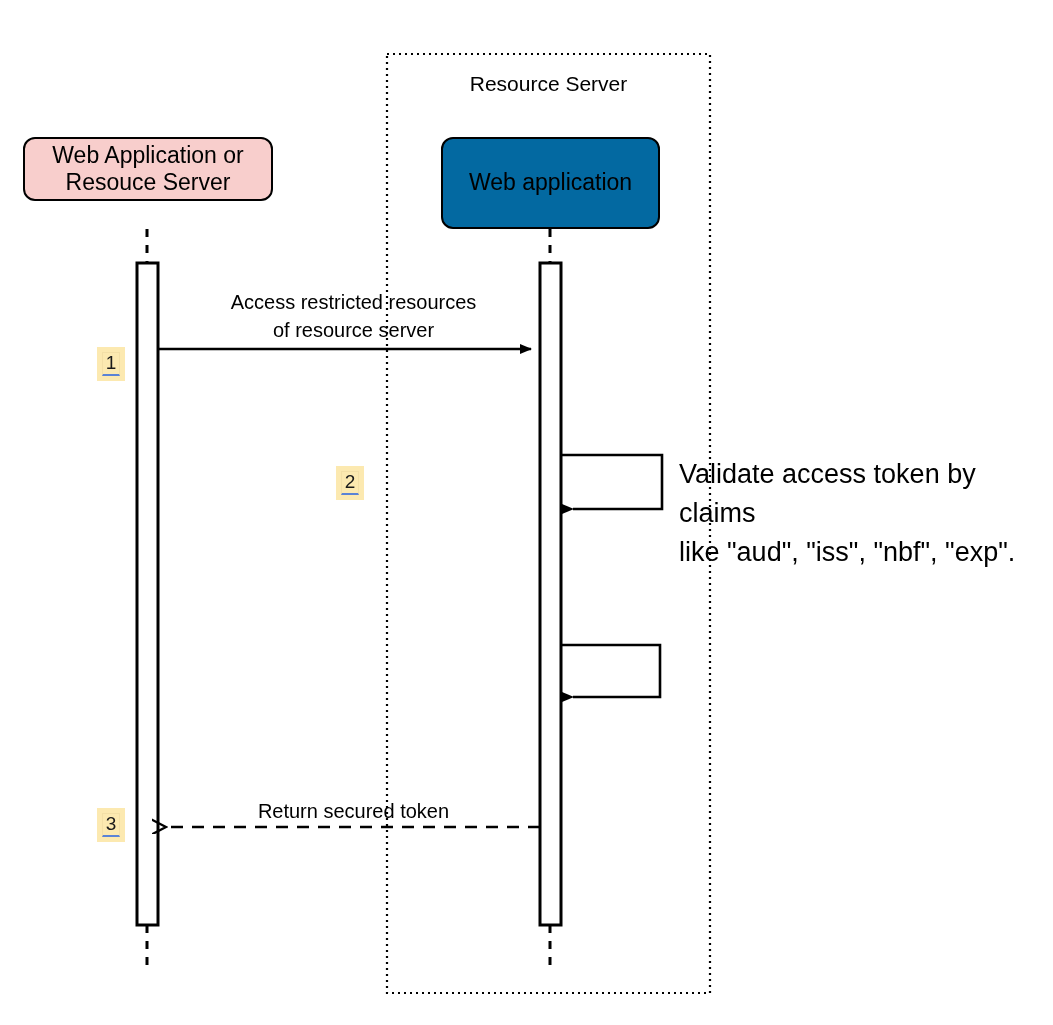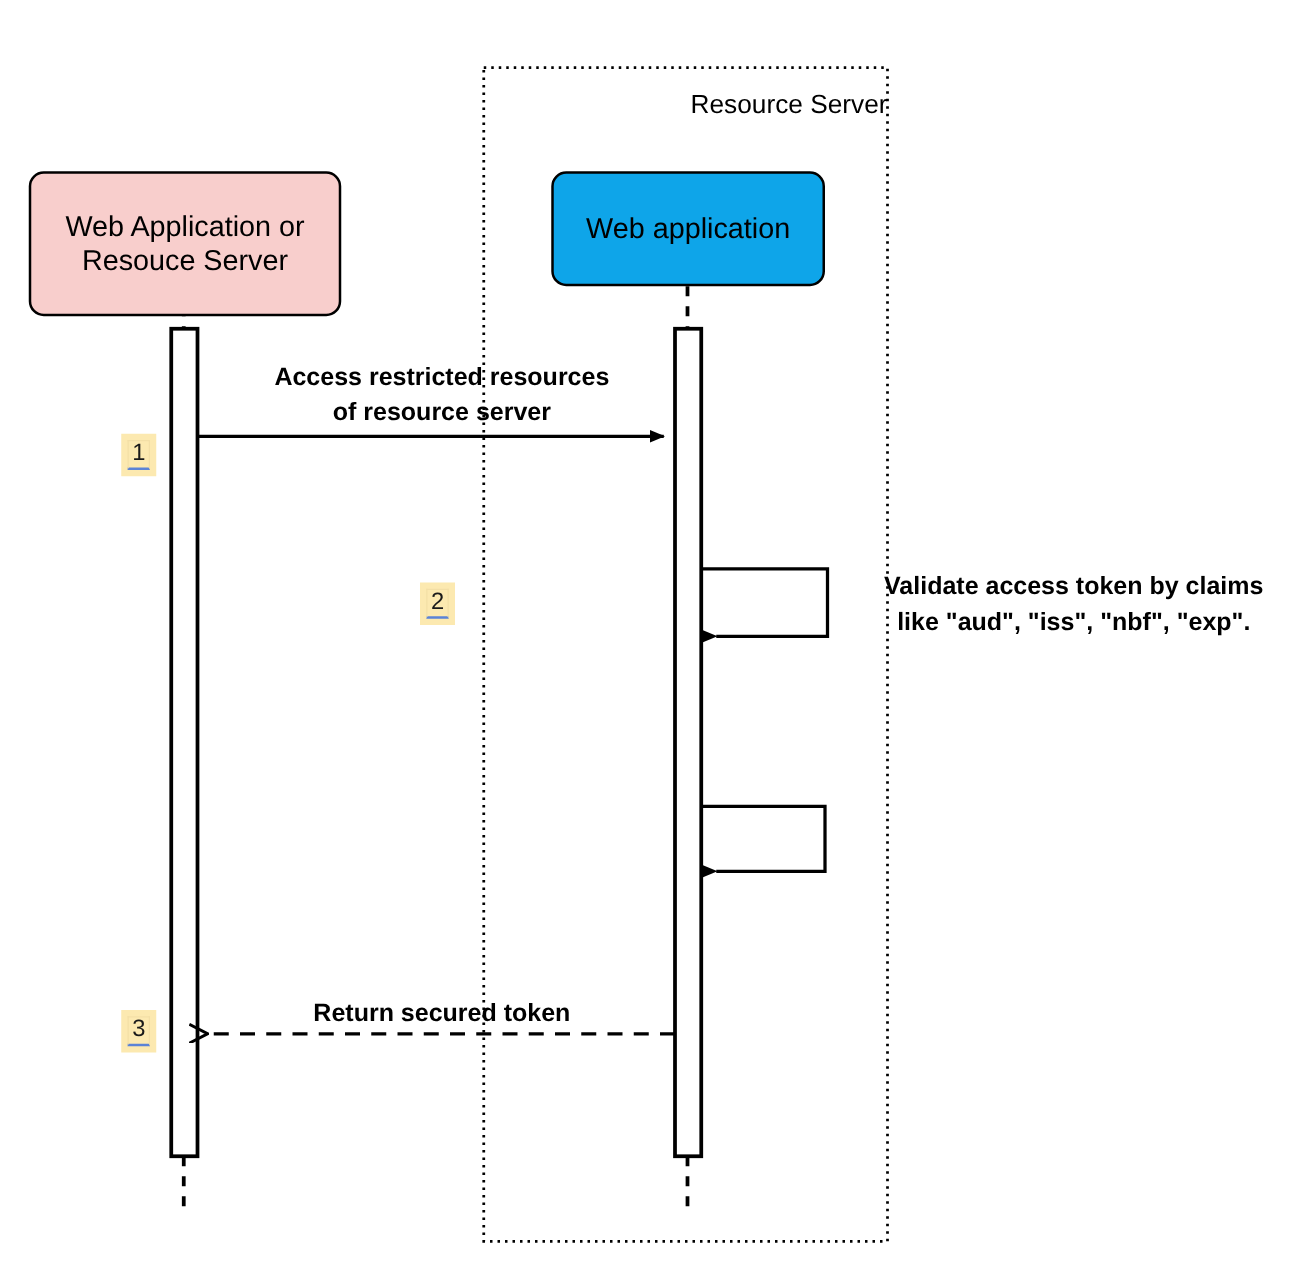--- a/index.html
+++ b/index.html
@@ -36,72 +36,70 @@
     align-items: center;
     justify-content: center;
     text-align: center;
     line-height: 1.18;
     color: #000000;
   }
   #client-box {
     left: 23px;
     top: 137px;
     width: 250px;
-    height: 116px;
+    height: 64px;
     background: #F8CECC;
     font-size: 23px;
   }
   #server-box {
     left: 441px;
     top: 137px;
     width: 219px;
     height: 92px;
-    background: #0ea5e9;
+    background: #0369a1;
     font-size: 23px;
   }
   .lifeline-box .box-label { display: block; width: 100%; }
   
   #group-title {
     position: absolute;
     left: 387px;
     top: 72px;
     width: 323px;
-    text-align: right;
+    text-align: center;
     font-size: 21px;
     color: #000000;
   }
   
   .msg-label {
     position: absolute;
     font-size: 20px;
     line-height: 1.42;
     color: #000000;
     white-space: pre-line;
-    font-weight: bold;
   }
   #msg1-label {
     left: 170px;
     top: 288px;
     width: 367px;
     text-align: center;
   }
   #msg3-label {
     left: 170px;
     top: 797px;
     width: 367px;
     text-align: center;
   }
   .note-label {
     position: absolute;
-    font-size: 20px;
+    font-size: 27px;
     line-height: 1.44;
     color: #000000;
     white-space: pre-line;
-    text-align: center;
-    font-weight: bold;
+    text-align: left;
   }
   #note1-label { left: 679px; top: 455px; width: 360px; }
   #note2-label { left: 679px; top: 628px; width: 360px; }
   
   .step-marker {
     position: absolute;
     width: 28px;
     height: 34px;
     background: #FCE9B0;
     display: flex;

